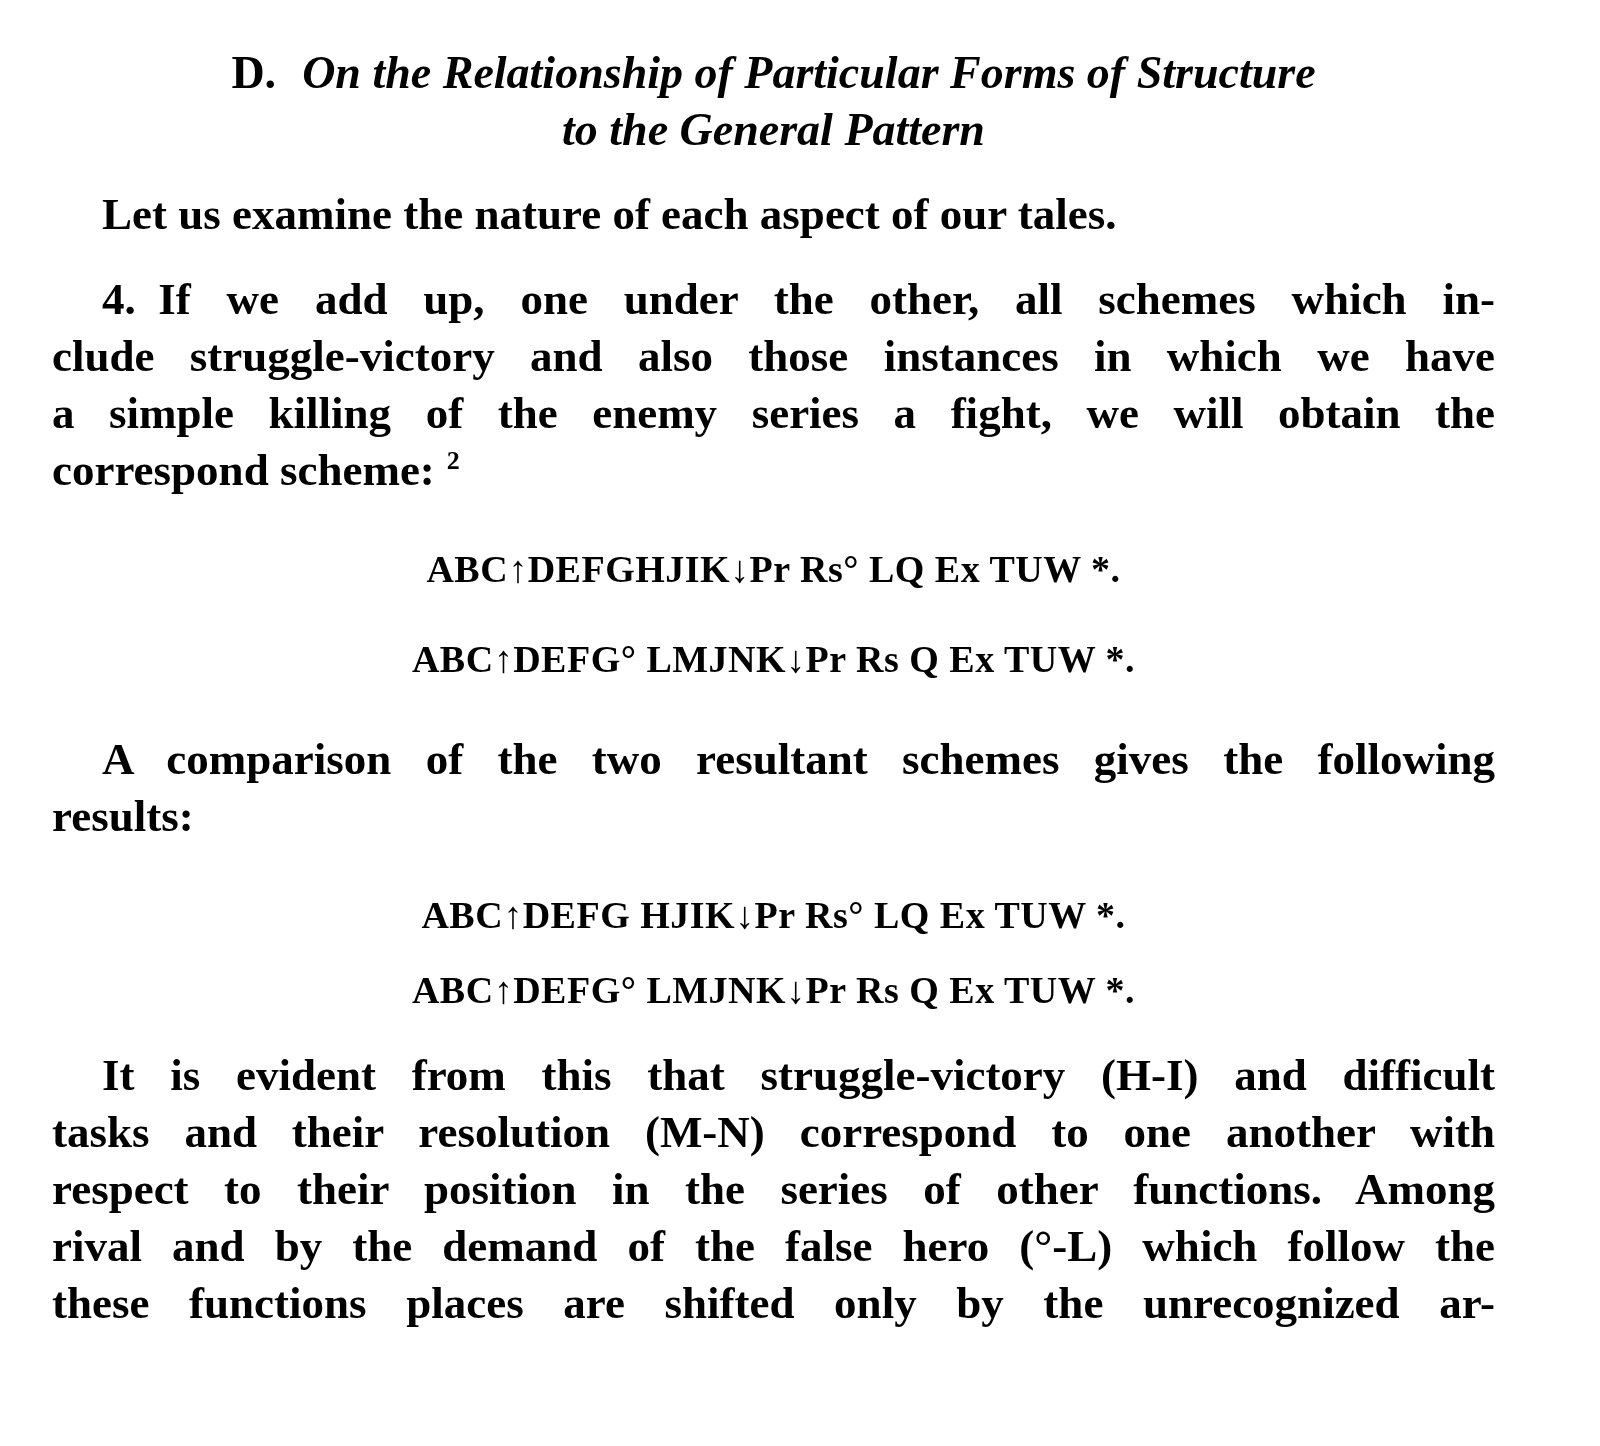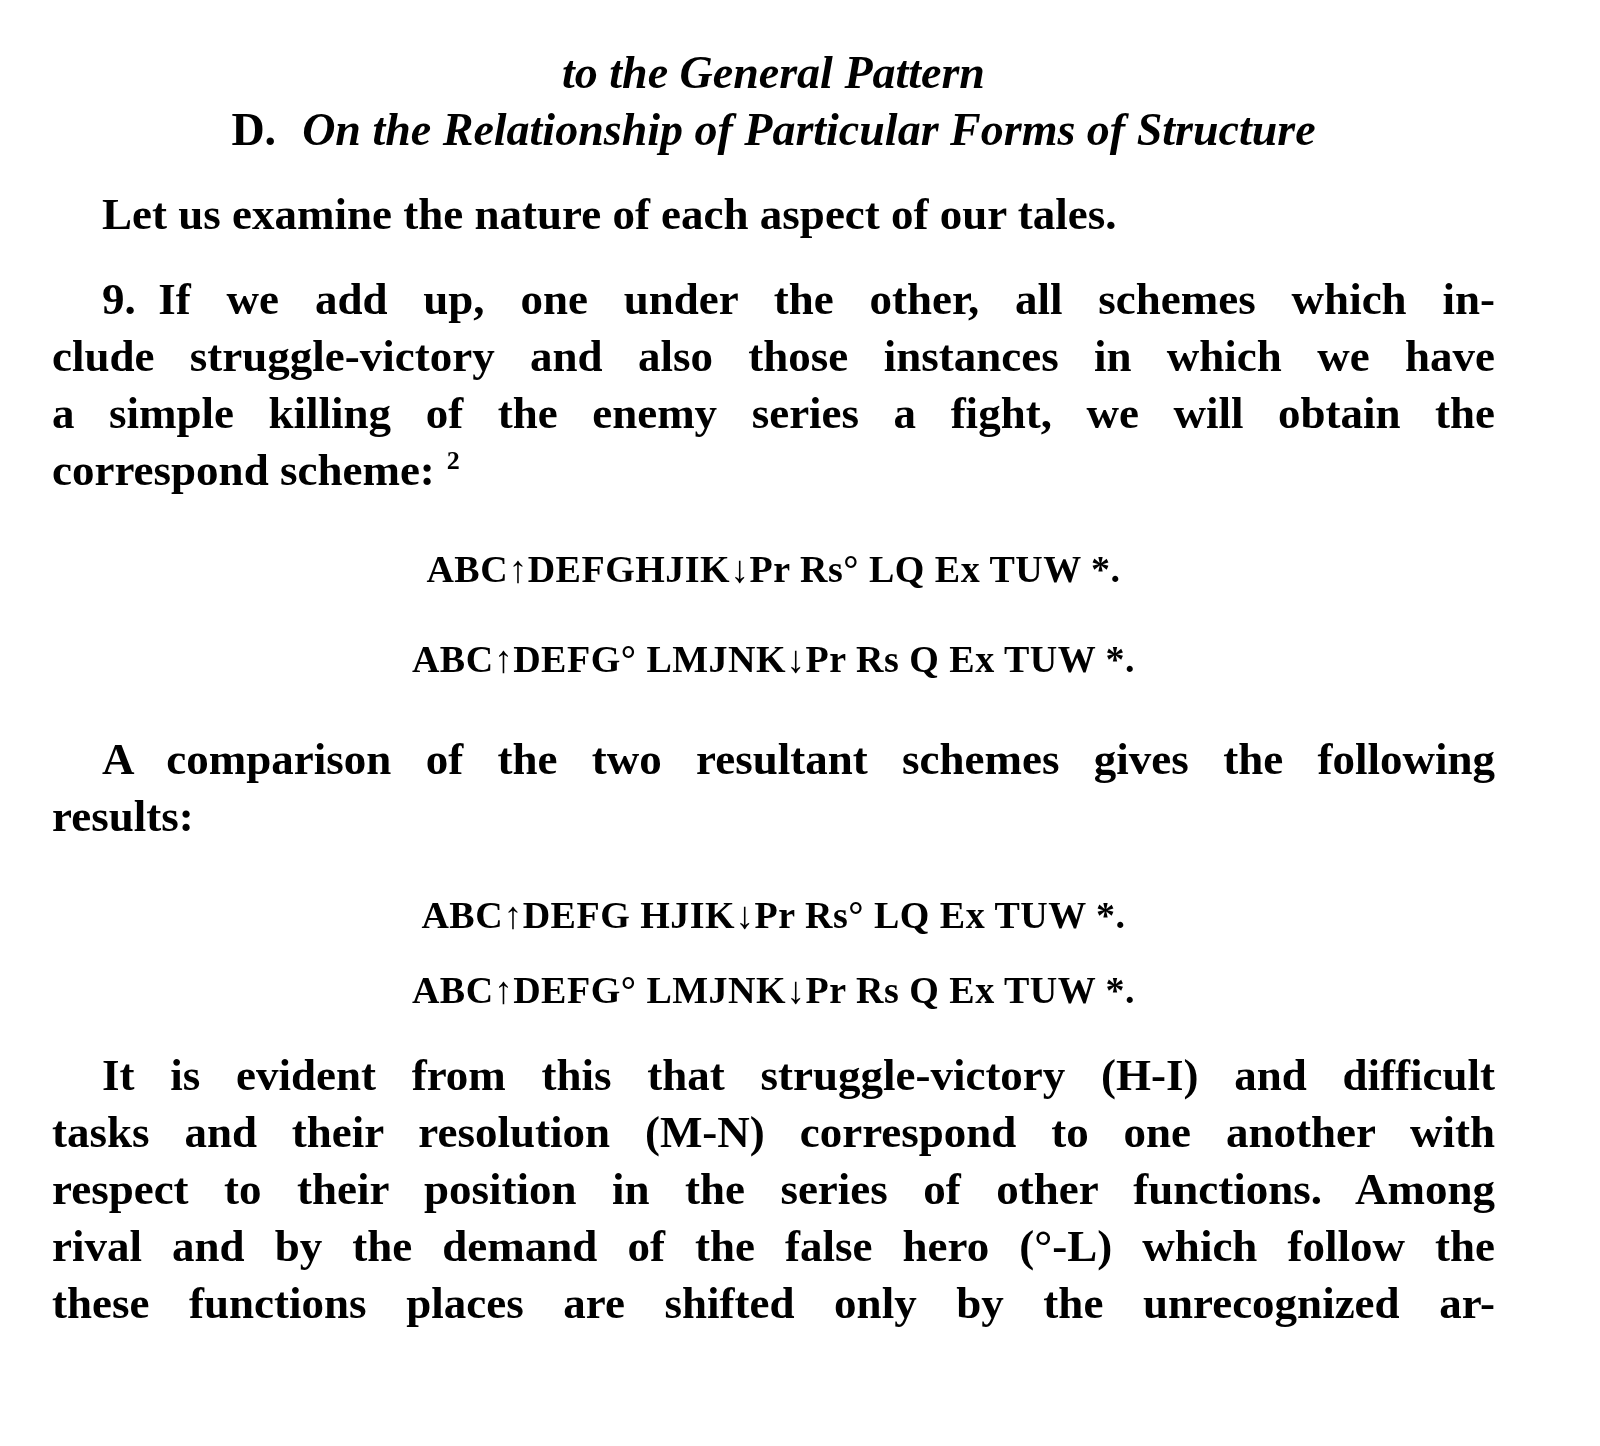--- a/index.html
+++ b/index.html
@@ -59,30 +59,30 @@
   .f3        { margin-top: 42px; font-family: Liberation Serif, serif; }
   .f4        { margin-top: 18px; }
   .p4        { margin-top: 21px; }
 </style>
 </head>
 <body>
 
 <div class="page">
 
   <div class="heading">
+    <div class="h-line"><span class="h-label">D.</span><span class="h-title">On the Relationship of Particular Forms of Structure</span></div>
     <div class="h-line h-title">to the General Pattern</div>
-    <div class="h-line"><span class="h-label">D.</span><span class="h-title">On the Relationship of Particular Forms of Structure</span></div>
   </div>
 
   <div class="para p-intro">
     <div class="line indent">Let us examine the nature of each aspect of our tales.</div>
   </div>
 
   <div class="para p1">
-    <div class="line j indent">9. If we add up, one under the other, all schemes which in-</div>
+    <div class="line j indent">4. If we add up, one under the other, all schemes which in-</div>
     <div class="line j">clude struggle-victory and also those instances in which we have</div>
     <div class="line j">a simple killing of the enemy series a fight, we will obtain the</div>
     <div class="line"><span>correspond scheme:</span><sup class="fn">2</sup></div>
   </div>
 
   <div class="formula f1">ABC↑DEFGHJIK↓Pr Rs° LQ Ex TUW *.</div>
 
 
   <div class="formula f2">ABC↑DEFG° LMJNK↓Pr Rs Q Ex TUW *.</div>
 

